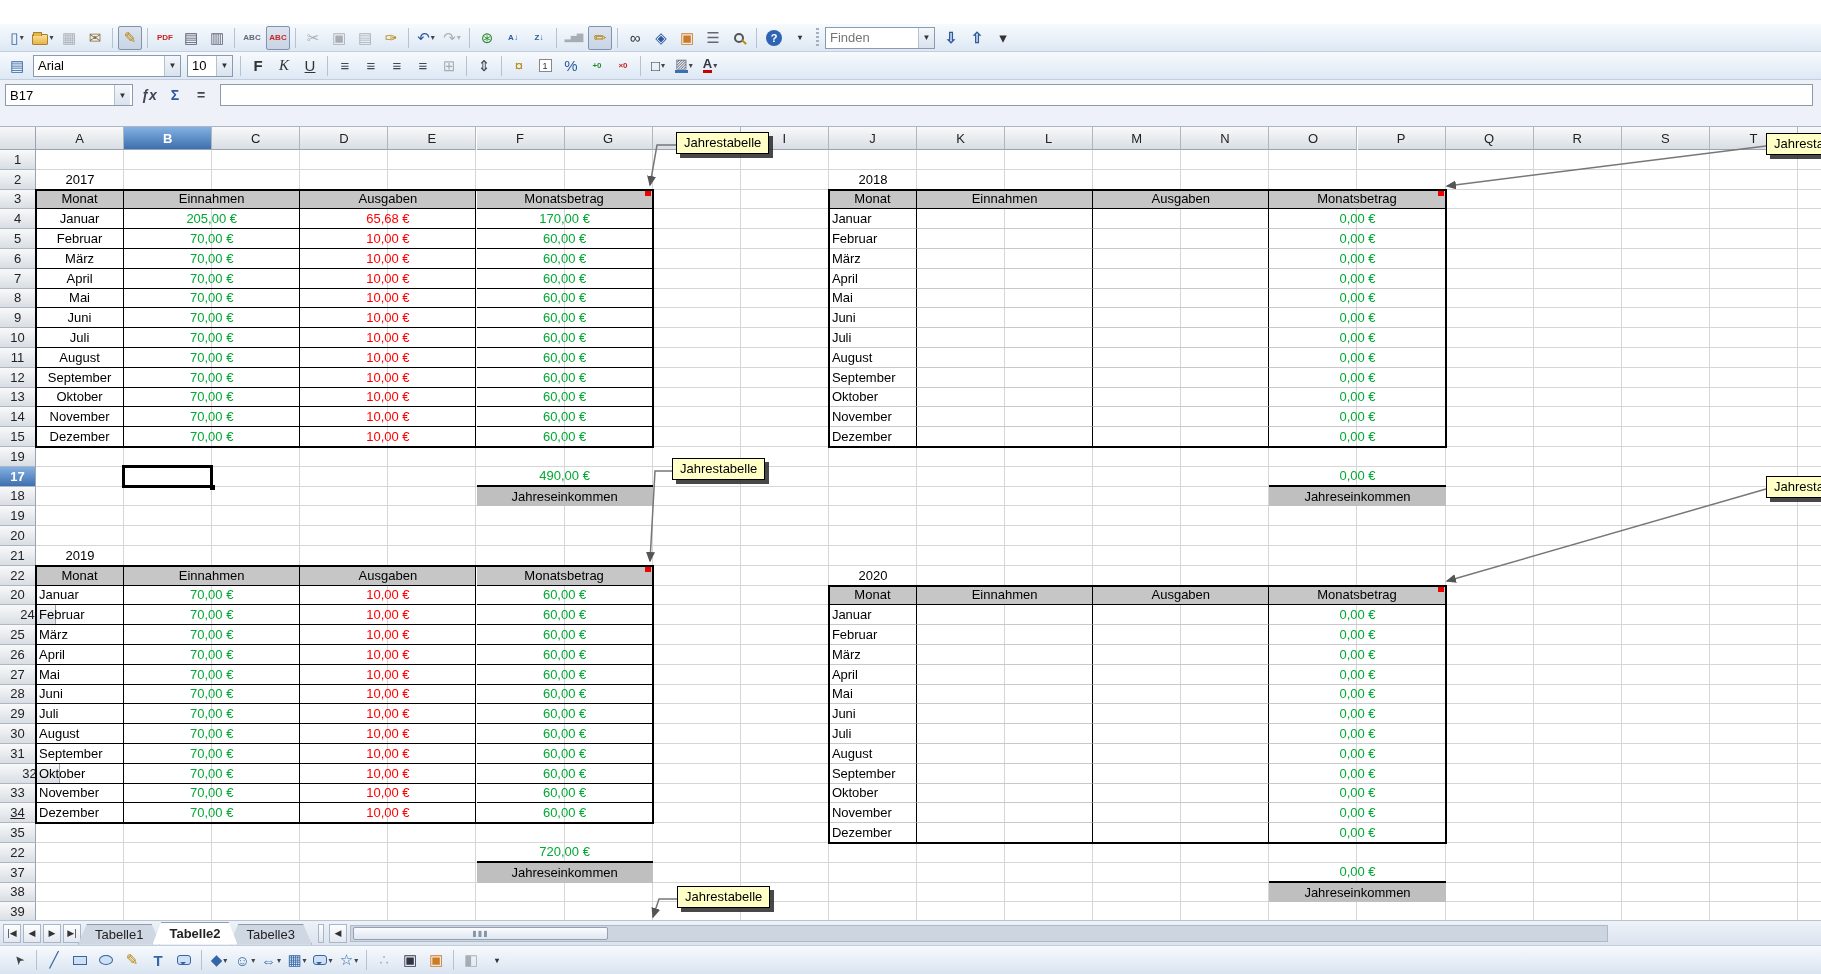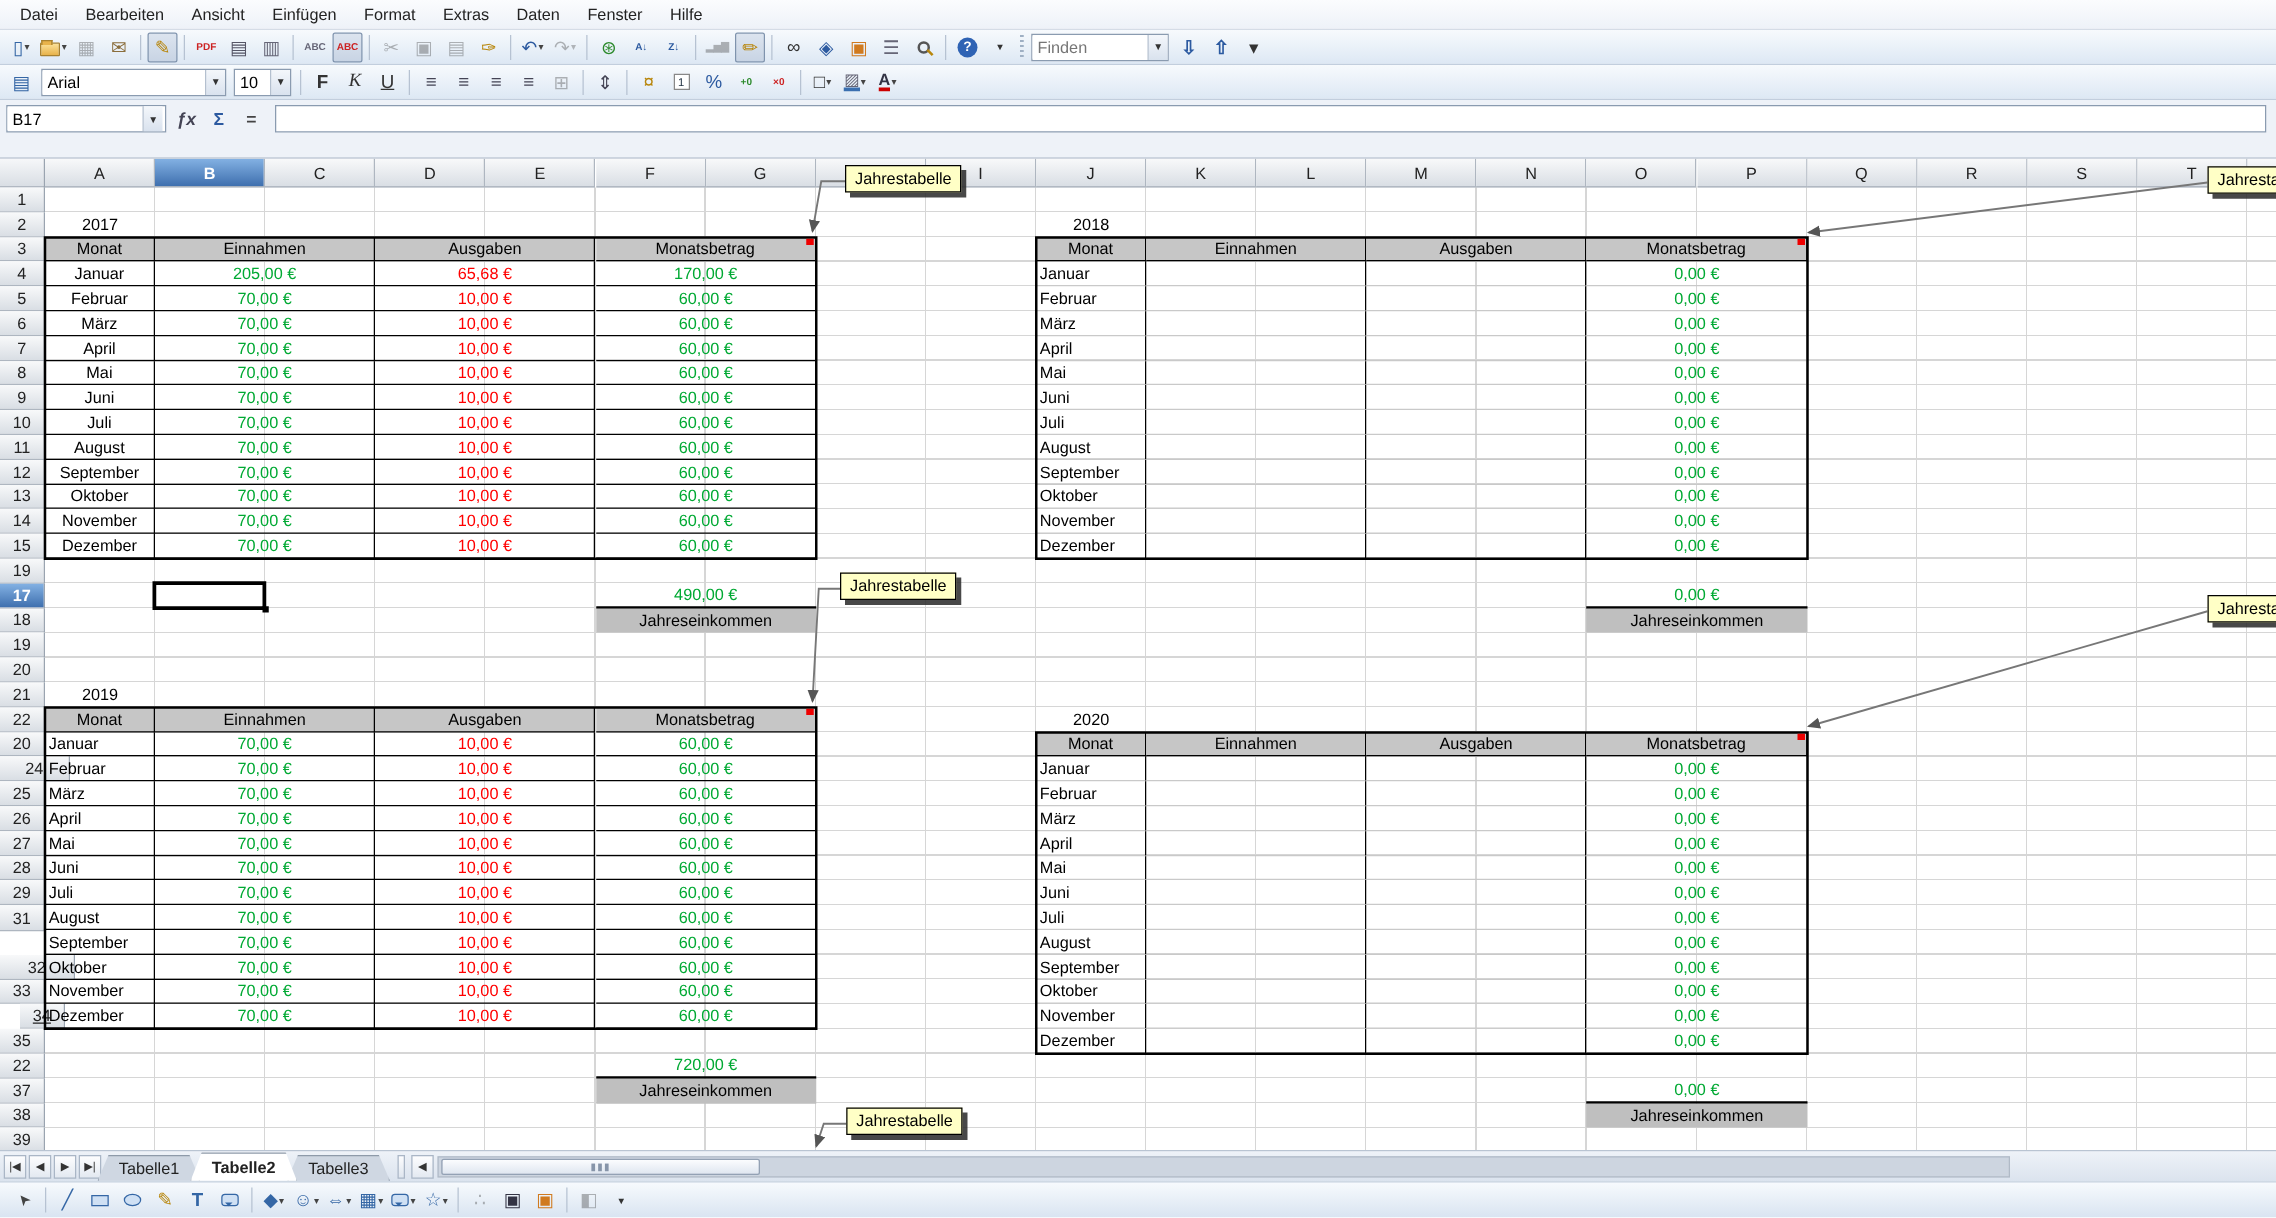--- a/index.html
+++ b/index.html
@@ -119,31 +119,20 @@
     background:linear-gradient(#fbfcfe,#dfe6f0); border:1px solid #93a1b4; border-radius:2px;
     display:flex; align-items:center; justify-content:center; font-size:8px; color:#8795a9;
     letter-spacing:1px; }
   #drawbar { top:945px; height:29px; background:linear-gradient(#f7fafd,#d9e4f1);
     border-top:1px solid #c2cedd; padding-left:6px; }
 </style>
 </head>
 <body>
 
 <div id="app">
-  <div id="menubar" class="bar">
-      <div class="menu-item">Datei</div>
-      <div class="menu-item">Bearbeiten</div>
-      <div class="menu-item">Ansicht</div>
-      <div class="menu-item">Einfügen</div>
-      <div class="menu-item">Format</div>
-      <div class="menu-item">Extras</div>
-      <div class="menu-item">Daten</div>
-      <div class="menu-item">Fenster</div>
-      <div class="menu-item">Hilfe</div>
-    </div>
   <div id="stdbar" class="bar">
       <div class="tbtn">
         <span style="color: rgb(52, 102, 165);">▯</span>
         <span class="dd">▾</span>
       </div>
       <div class="tbtn">
         <span class="ci ci-folder"></span>
         <span class="dd">▾</span>
       </div>
       <div class="tbtn disabled">
@@ -395,24 +384,24 @@
       <div class="rowhead" style="left: 0px; top: 419px; width: 36px; height: 19.8px;">21</div>
       <div class="rowhead" style="left: 0px; top: 438.8px; width: 36px; height: 19.8px;">22</div>
       <div class="rowhead" style="left: 0px; top: 458.6px; width: 36px; height: 19.8px;">20</div>
       <div class="rowhead" style="left: 0px; top: 478.4px; width: 56px; height: 19.8px;">24</div>
       <div class="rowhead" style="left: 0px; top: 498.2px; width: 36px; height: 19.8px;">25</div>
       <div class="rowhead" style="left: 0px; top: 518px; width: 36px; height: 19.8px;">26</div>
       <div class="rowhead" style="left: 0px; top: 537.8px; width: 36px; height: 19.8px;">27</div>
       <div class="rowhead" style="left: 0px; top: 557.6px; width: 36px; height: 19.8px;">28</div>
       <div class="rowhead" style="left: 0px; top: 577.4px; width: 36px; height: 19.8px;">29</div>
       <div class="rowhead" style="left: 0px; top: 597.2px; width: 36px; height: 19.8px;">30</div>
-      <div class="rowhead" style="left: 0px; top: 598px; width: 36px; height: 19.8px;">31</div>
+      <div class="rowhead" style="left: 0px; top: 617px; width: 36px; height: 19.8px;">31</div>
       <div class="rowhead" style="left: 0px; top: 636.8px; width: 60px; height: 19.8px;">32</div>
       <div class="rowhead" style="left: 0px; top: 656.6px; width: 36px; height: 19.8px;">33</div>
-      <div class="rowhead" style="left: 16px; top: 676.4px; width: 36px; height: 19.8px; text-decoration: underline;">34</div>
+      <div class="rowhead" style="left: 0px; top: 676.4px; width: 36px; height: 19.8px; text-decoration: underline;">34</div>
       <div class="rowhead" style="left: 0px; top: 696.2px; width: 36px; height: 19.8px;">35</div>
       <div class="rowhead" style="left: 0px; top: 716px; width: 36px; height: 19.8px;">22</div>
       <div class="rowhead" style="left: 0px; top: 735.8px; width: 36px; height: 19.8px;">37</div>
       <div class="rowhead" style="left: 0px; top: 755.6px; width: 36px; height: 19.8px;">38</div>
       <div class="rowhead" style="left: 0px; top: 775.4px; width: 36px; height: 19.8px;">39</div>
       <div class="cell center" style="left: 36px; top: 42.8px; width: 88.1px; height: 19.8px;">2017</div>
       <div class="cell hdr" style="left: 36px; top: 62.6px; width: 88.1px; height: 19.8px; border-right: 1px solid rgb(0, 0, 0); border-bottom: 1px solid rgb(0, 0, 0);">Monat</div>
       <div class="cell hdr" style="left: 124.1px; top: 62.6px; width: 176.2px; height: 19.8px; border-right: 1px solid rgb(0, 0, 0); border-bottom: 1px solid rgb(0, 0, 0);">Einnahmen</div>
       <div class="cell hdr" style="left: 300.3px; top: 62.6px; width: 176.2px; height: 19.8px; border-right: 1px solid rgb(0, 0, 0); border-bottom: 1px solid rgb(0, 0, 0);">Ausgaben</div>
       <div class="cell hdr" style="left: 476.5px; top: 62.6px; width: 176.2px; height: 19.8px; border-right: 1px solid rgb(0, 0, 0); border-bottom: 1px solid rgb(0, 0, 0);">Monatsbetrag</div>

